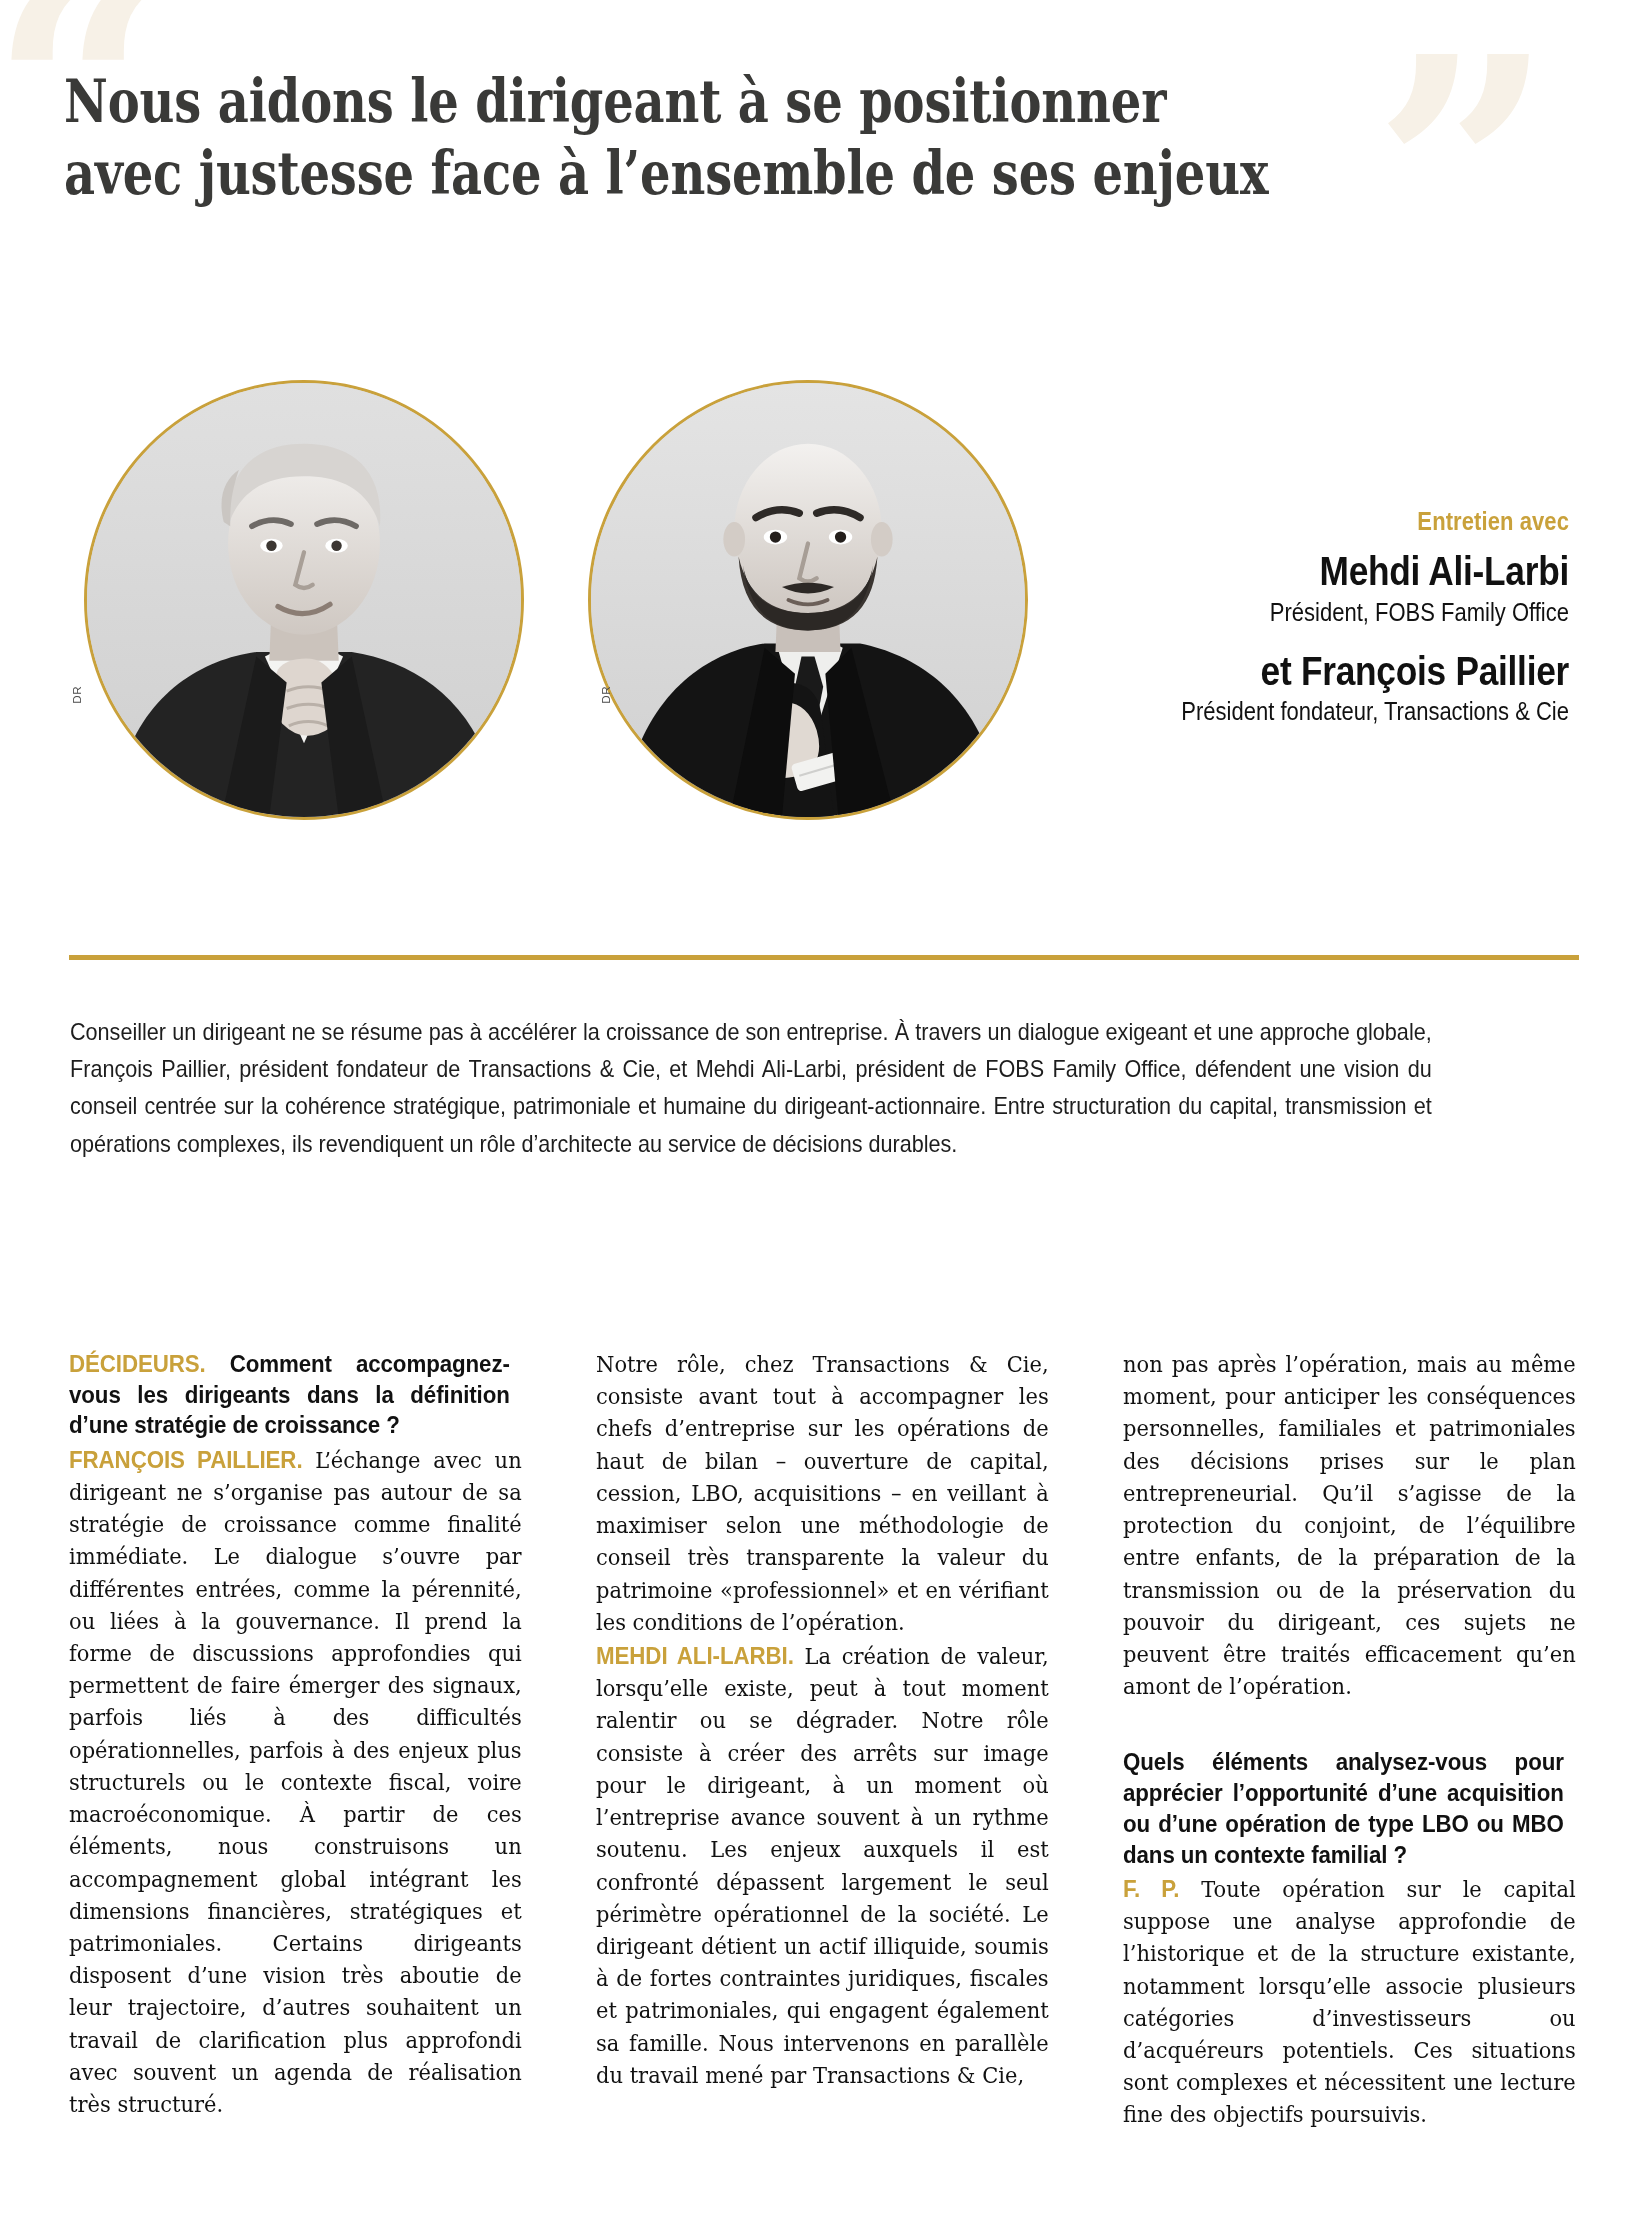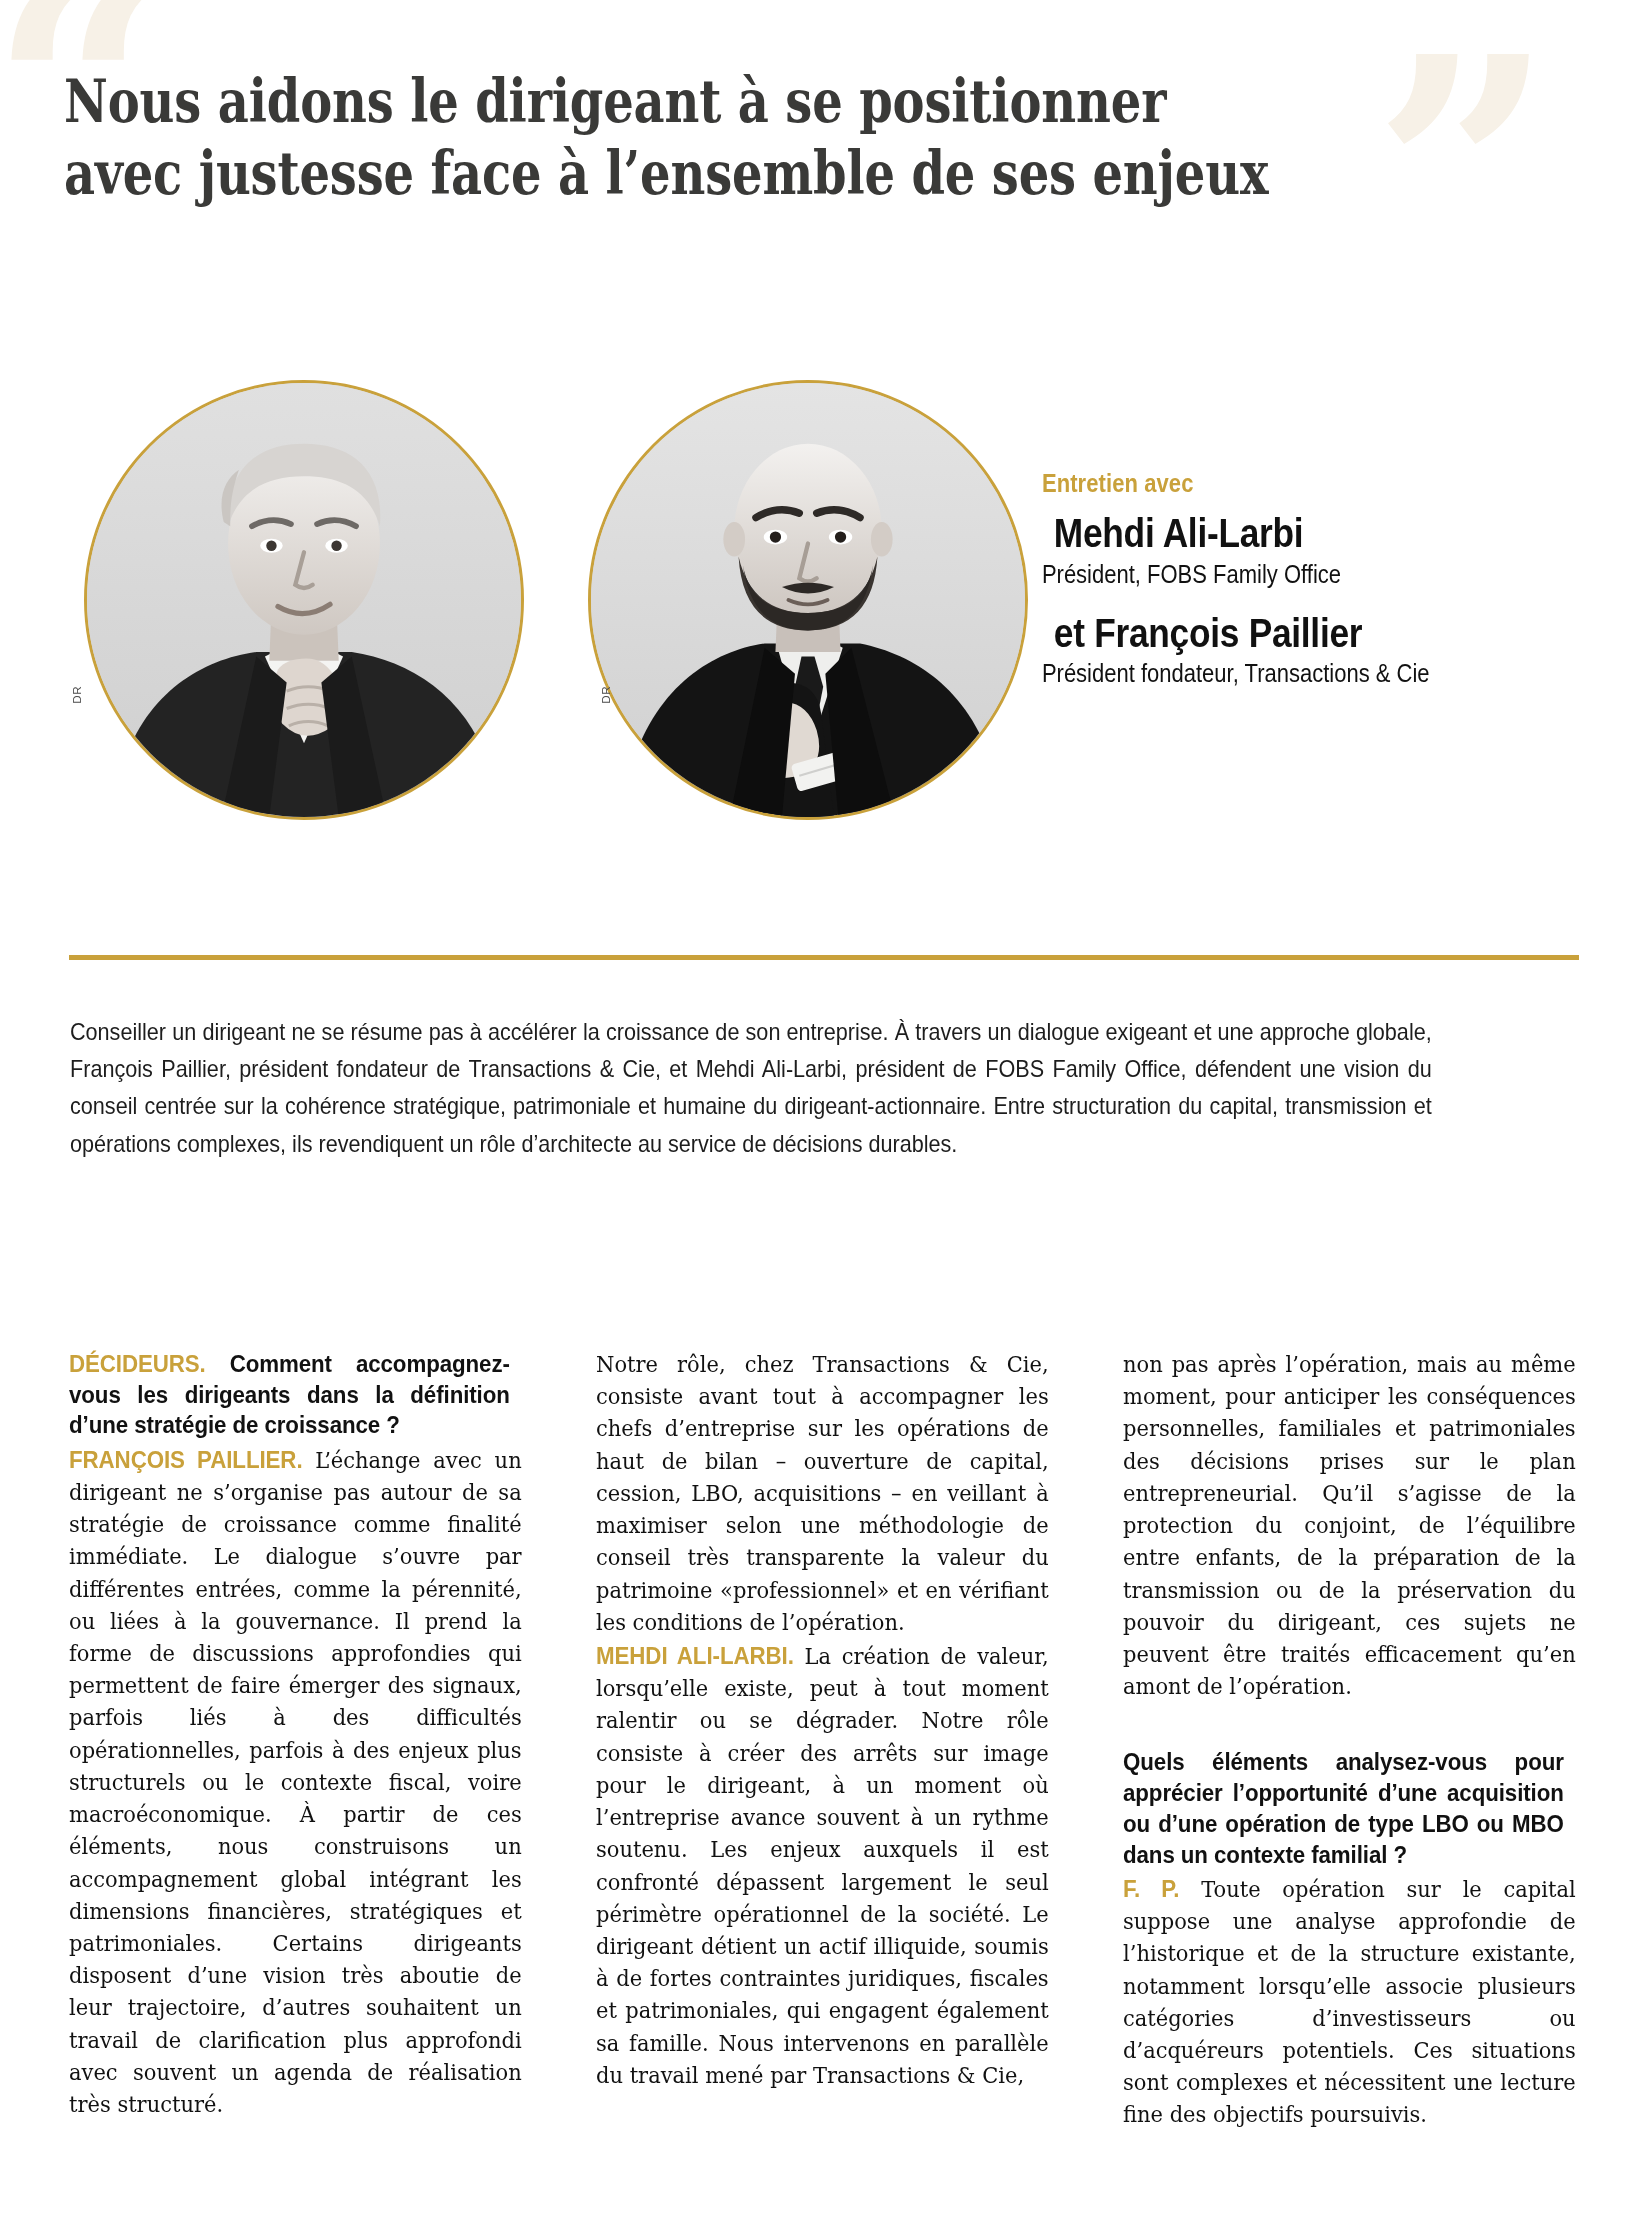--- a/index.html
+++ b/index.html
@@ -80,22 +80,23 @@
     writing-mode: vertical-rl;
     transform: rotate(180deg);
   }
   .credit-1 { left: 70px; top: 686px; }
   .credit-2 { left: 599px; top: 686px; }
 
   
   .byline {
     position: absolute;
     right: 80px;
-    top: 468px;
+    top: 506px;
     width: 599px;
+    text-align: right;
     color: #111111;
   }
   .byline-eyebrow {
     color: #C9A13B;
     font-size: 25px;
     font-weight: 700;
     line-height: 1.25;
     transform: scaleX(0.88);
     transform-origin: right center;
     letter-spacing: 0.1px;

